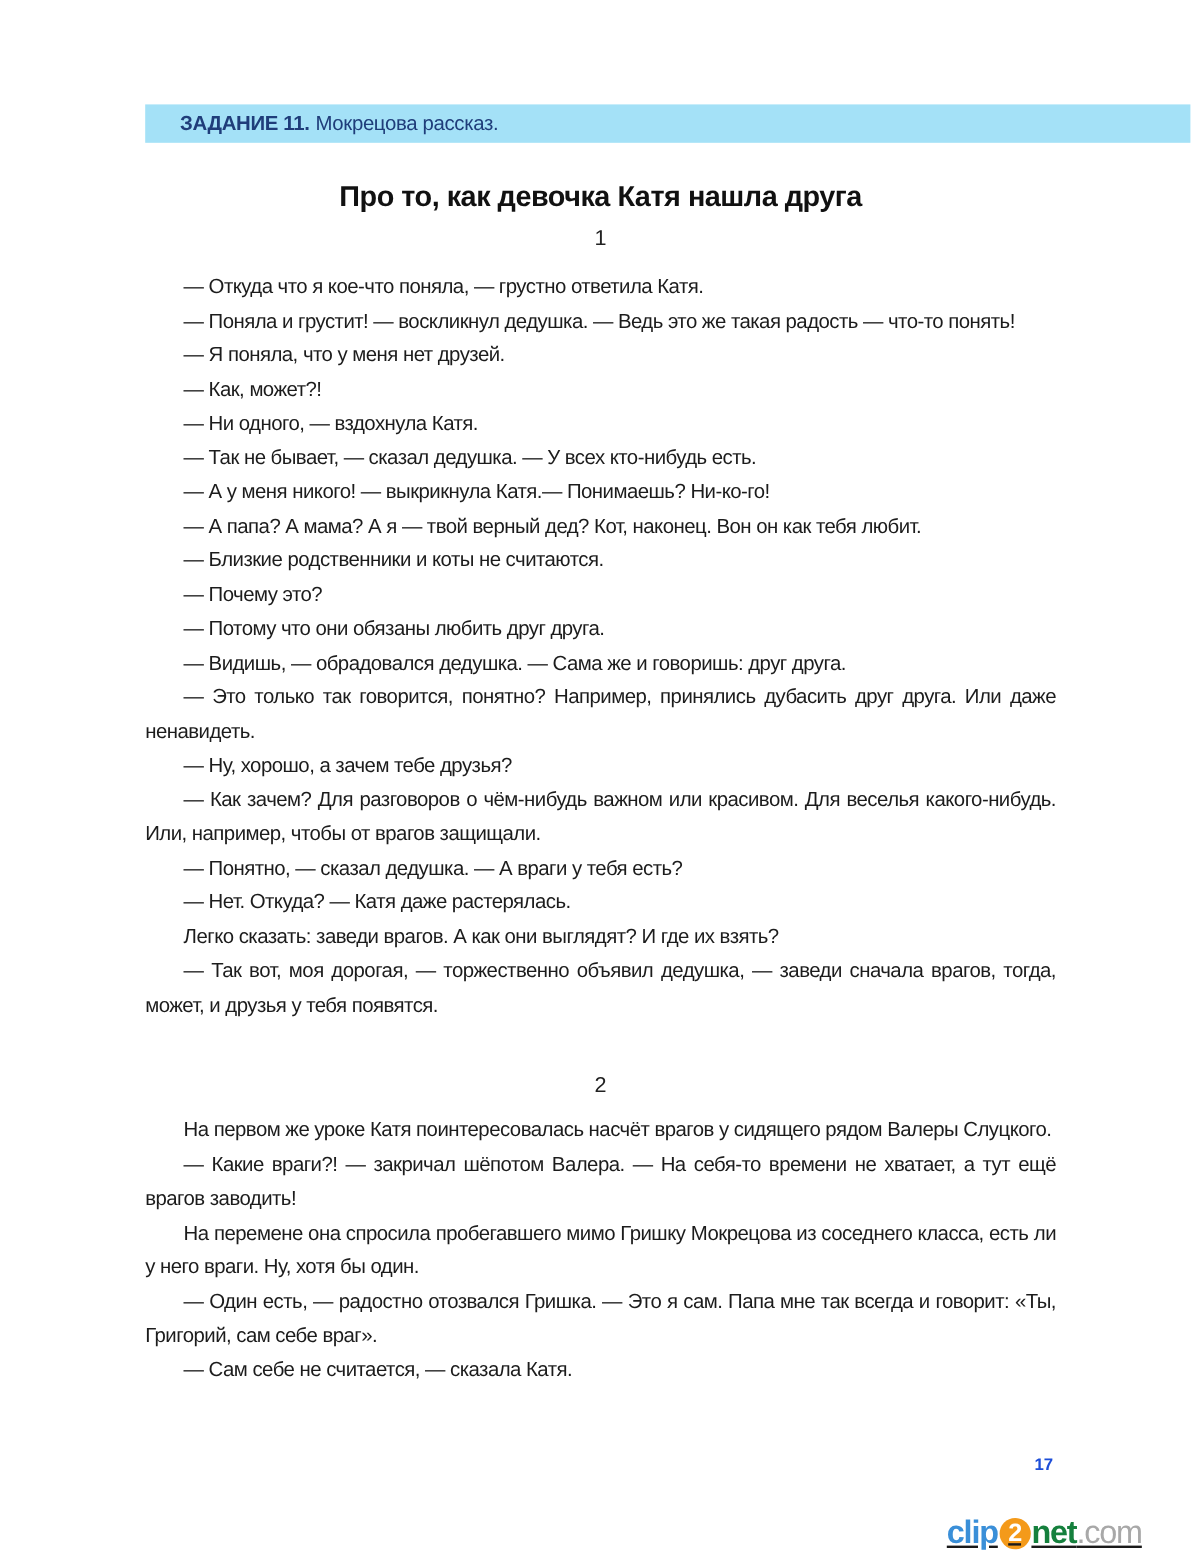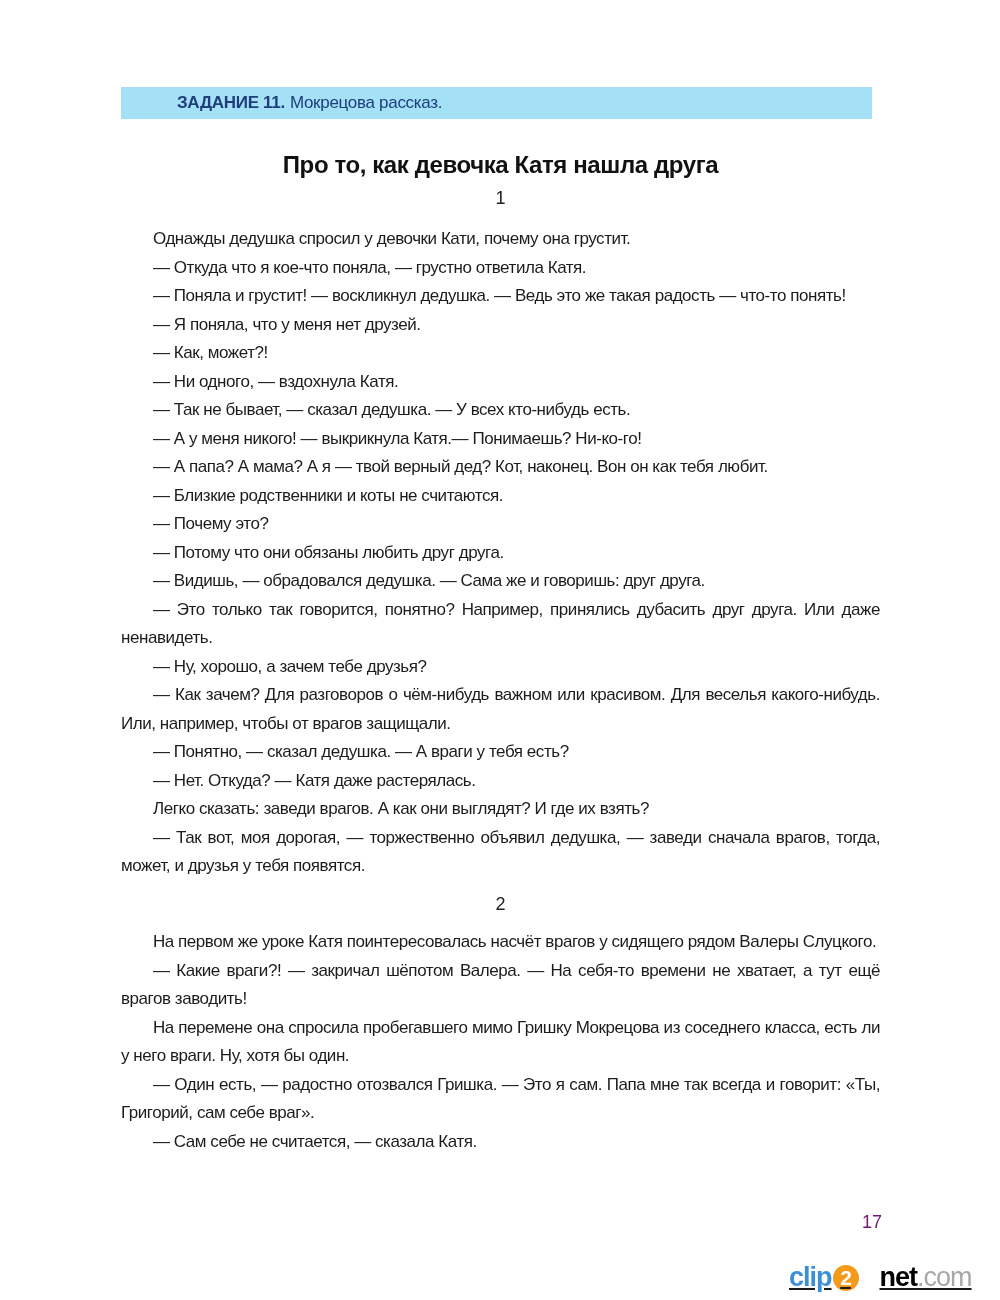--- a/index.html
+++ b/index.html
@@ -12,27 +12,27 @@
       height: 1300px;
       position: relative;
       font-family: "Liberation Sans", sans-serif;
       color: #1a1a1a;
       overflow: hidden;
     }
     .task-bar {
       position: absolute;
       left: 121px;
       top: 87px;
-      width: 751px;
+      width: 871px;
       height: 32px;
       background: #a4e1f7;
       display: flex;
       align-items: center;
       box-sizing: border-box;
-      padding-left: 56px;
+      padding-left: 29px;
       font-size: 17px;
       transform-origin: left;
     }
     .task-label {
       font-weight: bold;
       color: #1f3d7a;
       margin-right: 5px;
       letter-spacing: -0.3px;
     }
     .task-instr {
@@ -69,23 +69,23 @@
     }
     .para {
       margin: 0;
       text-indent: 32px;
       text-align: justify;
     }
     .page-number {
       position: absolute;
       left: 862px;
       top: 1212px;
-      font-size: 18px;
-      font-weight: normal;
-      color: #701a75;
+      font-size: 14px;
+      font-weight: bold;
+      color: #1d4ed8;
     }
     .watermark {
       position: absolute;
       left: 789px;
       top: 1262px;
       font-size: 27px;
       font-weight: bold;
       letter-spacing: -1px;
       display: flex;
       align-items: center;
@@ -97,37 +97,36 @@
       align-items: center;
       justify-content: center;
       width: 26px;
       height: 26px;
       border-radius: 50%;
       background: #f49a1a;
       color: #fff;
       font-size: 21px;
       margin: 0 1px;
     }
-    .wm-net { color: #000000; margin-left: 20px; }
+    .wm-net { color: #15803d; }
     .wm-com { color: #a8a8a8; font-weight: normal; }
   </style>
 </head>
 <body>
 
 <div class="task-bar">
   <span class="task-label">ЗАДАНИЕ 11.</span>
   <span class="task-instr">Мокрецова рассказ.</span>
 </div>
 
 <div class="story-title">Про то, как девочка Катя нашла друга</div>
 
 <div class="section-num" style="top:188px;">1</div>
 
 <div class="text-block" style="top:225px;">
-  <p class="para">Однажды дедушка спросил у девочки Кати, почему она грустит.</p>
   <p class="para">— Откуда что я кое-что поняла, — грустно ответила Катя.</p>
   <p class="para">— Поняла и грустит! — воскликнул дедушка. — Ведь это же такая радость — что-то понять!</p>
   <p class="para">— Я поняла, что у меня нет друзей.</p>
   <p class="para">— Как, может?!</p>
   <p class="para">— Ни одного, — вздохнула Катя.</p>
   <p class="para">— Так не бывает, — сказал дедушка. — У всех кто-нибудь есть.</p>
   <p class="para">— А у меня никого! — выкрикнула Катя.— Понимаешь? Ни-ко-го!</p>
   <p class="para">— А папа? А мама? А я — твой верный дед? Кот, наконец. Вон он как тебя любит.</p>
   <p class="para">— Близкие родственники и коты не считаются.</p>
   <p class="para">— Почему это?</p>

